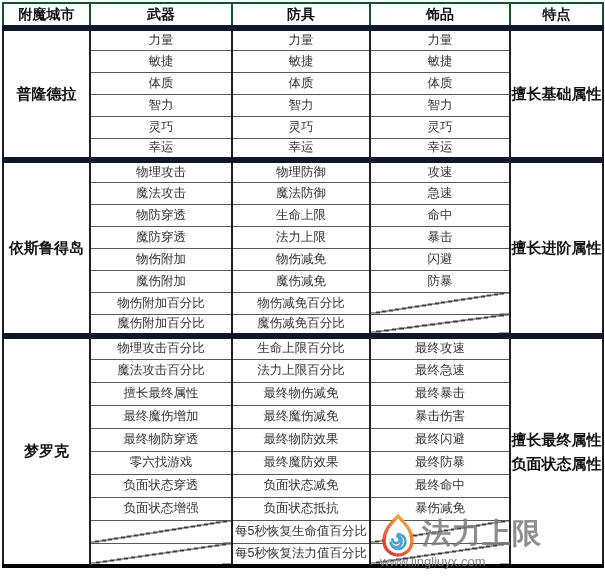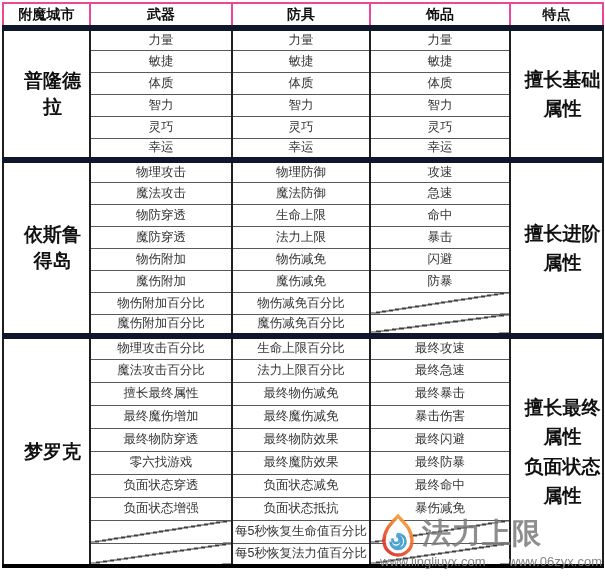--- a/index.html
+++ b/index.html
@@ -19,36 +19,35 @@
     border: 2px solid #000;
     border-bottom-width: 4px;
   }
   th, td {
     text-align: center; vertical-align: middle;
     padding: 0; overflow: hidden; white-space: nowrap;
   }
   thead th {
     height: 25px;
     font-size: 14px; font-weight: bold; color: #111;
-    border: 2px solid #ec4899;
+    border: 2px solid #14532d;
   }
   tbody td {
     border-top: 1px solid #595959;
     border-left: 2px solid #1f1f1f;
     border-right: 2px solid #1f1f1f;
     font-size: 12.5px; color: #333;
   }
   tr.s0 td { height: 22px; }
   tr.s1 td { height: 22px; margin-top: 6px; }
   tr.s2 td { height: 23px; margin-left: 13px; }
   tr.section-start td { border-top: 6px solid #0f172a; }
   td.city, td.feature {
-    font-size: 19px; font-weight: bold; color: #111;
+    font-size: 15px; font-weight: bold; color: #111;
     white-space: normal;
-    padding-left: 12px;
   }
   td.feature div { line-height: 1.55; }
   td.diag {
     background-image: linear-gradient(to bottom right,
       transparent calc(50% - 0.8px),
       #3a3a3a calc(50% - 0.8px),
       #3a3a3a calc(50% + 0.8px),
       transparent calc(50% + 0.8px));
   }
 
@@ -59,21 +58,21 @@
   }
   .wm-logo { position: absolute; left: 2px; top: 4px; width: 36px; height: 44px; opacity: 0.92; }
   .wm-brand {
     position: absolute; left: 44px; top: 4px; width: 180px;
     font-size: 29px; font-weight: bold; letter-spacing: 1px;
     color: rgba(122,122,122,0.85);
     white-space: nowrap;
   }
   .wm-urls {
     position: absolute; left: 2px; top: 44px; width: 222px;
-    display: flex; justify-content: space-between;
+    display: flex; 
     font-size: 13px; color: rgba(128,128,128,0.95);
   }
 </style>
 </head>
 <body>
 
 <div class="canvas">
 
   <table class="enchant">
     <colgroup>
@@ -237,17 +236,16 @@
           <stop offset="0.55" stop-color="#ea5a28"></stop>
           <stop offset="1" stop-color="#d92a2b"></stop>
         </linearGradient>
       </defs>
       <path d="M18 2 C 24 9, 32 15, 32 27 A 14 14 0 1 1 4 27 C 4 15, 12 9, 18 2 Z" fill="#ffffff" stroke="url(#flameGrad)" stroke-width="3.4"></path>
       <path d="M18 20 a 7.5 7.5 0 1 1 -7.5 7.5 a 5.6 5.6 0 1 0 5.6 -5.6 a 3.6 3.6 0 1 1 -3.6 3.6" fill="none" stroke="#3f9fd0" stroke-width="2.6" stroke-linecap="round"></path>
     </svg>
     <div class="wm-brand">法力上限</div>
     <div class="wm-urls">
       <span>www.lingliuyx.com</span>
-      <span>www.06zyx.com</span>
     </div>
   </div>
 
 </div>
 
 </body></html>

